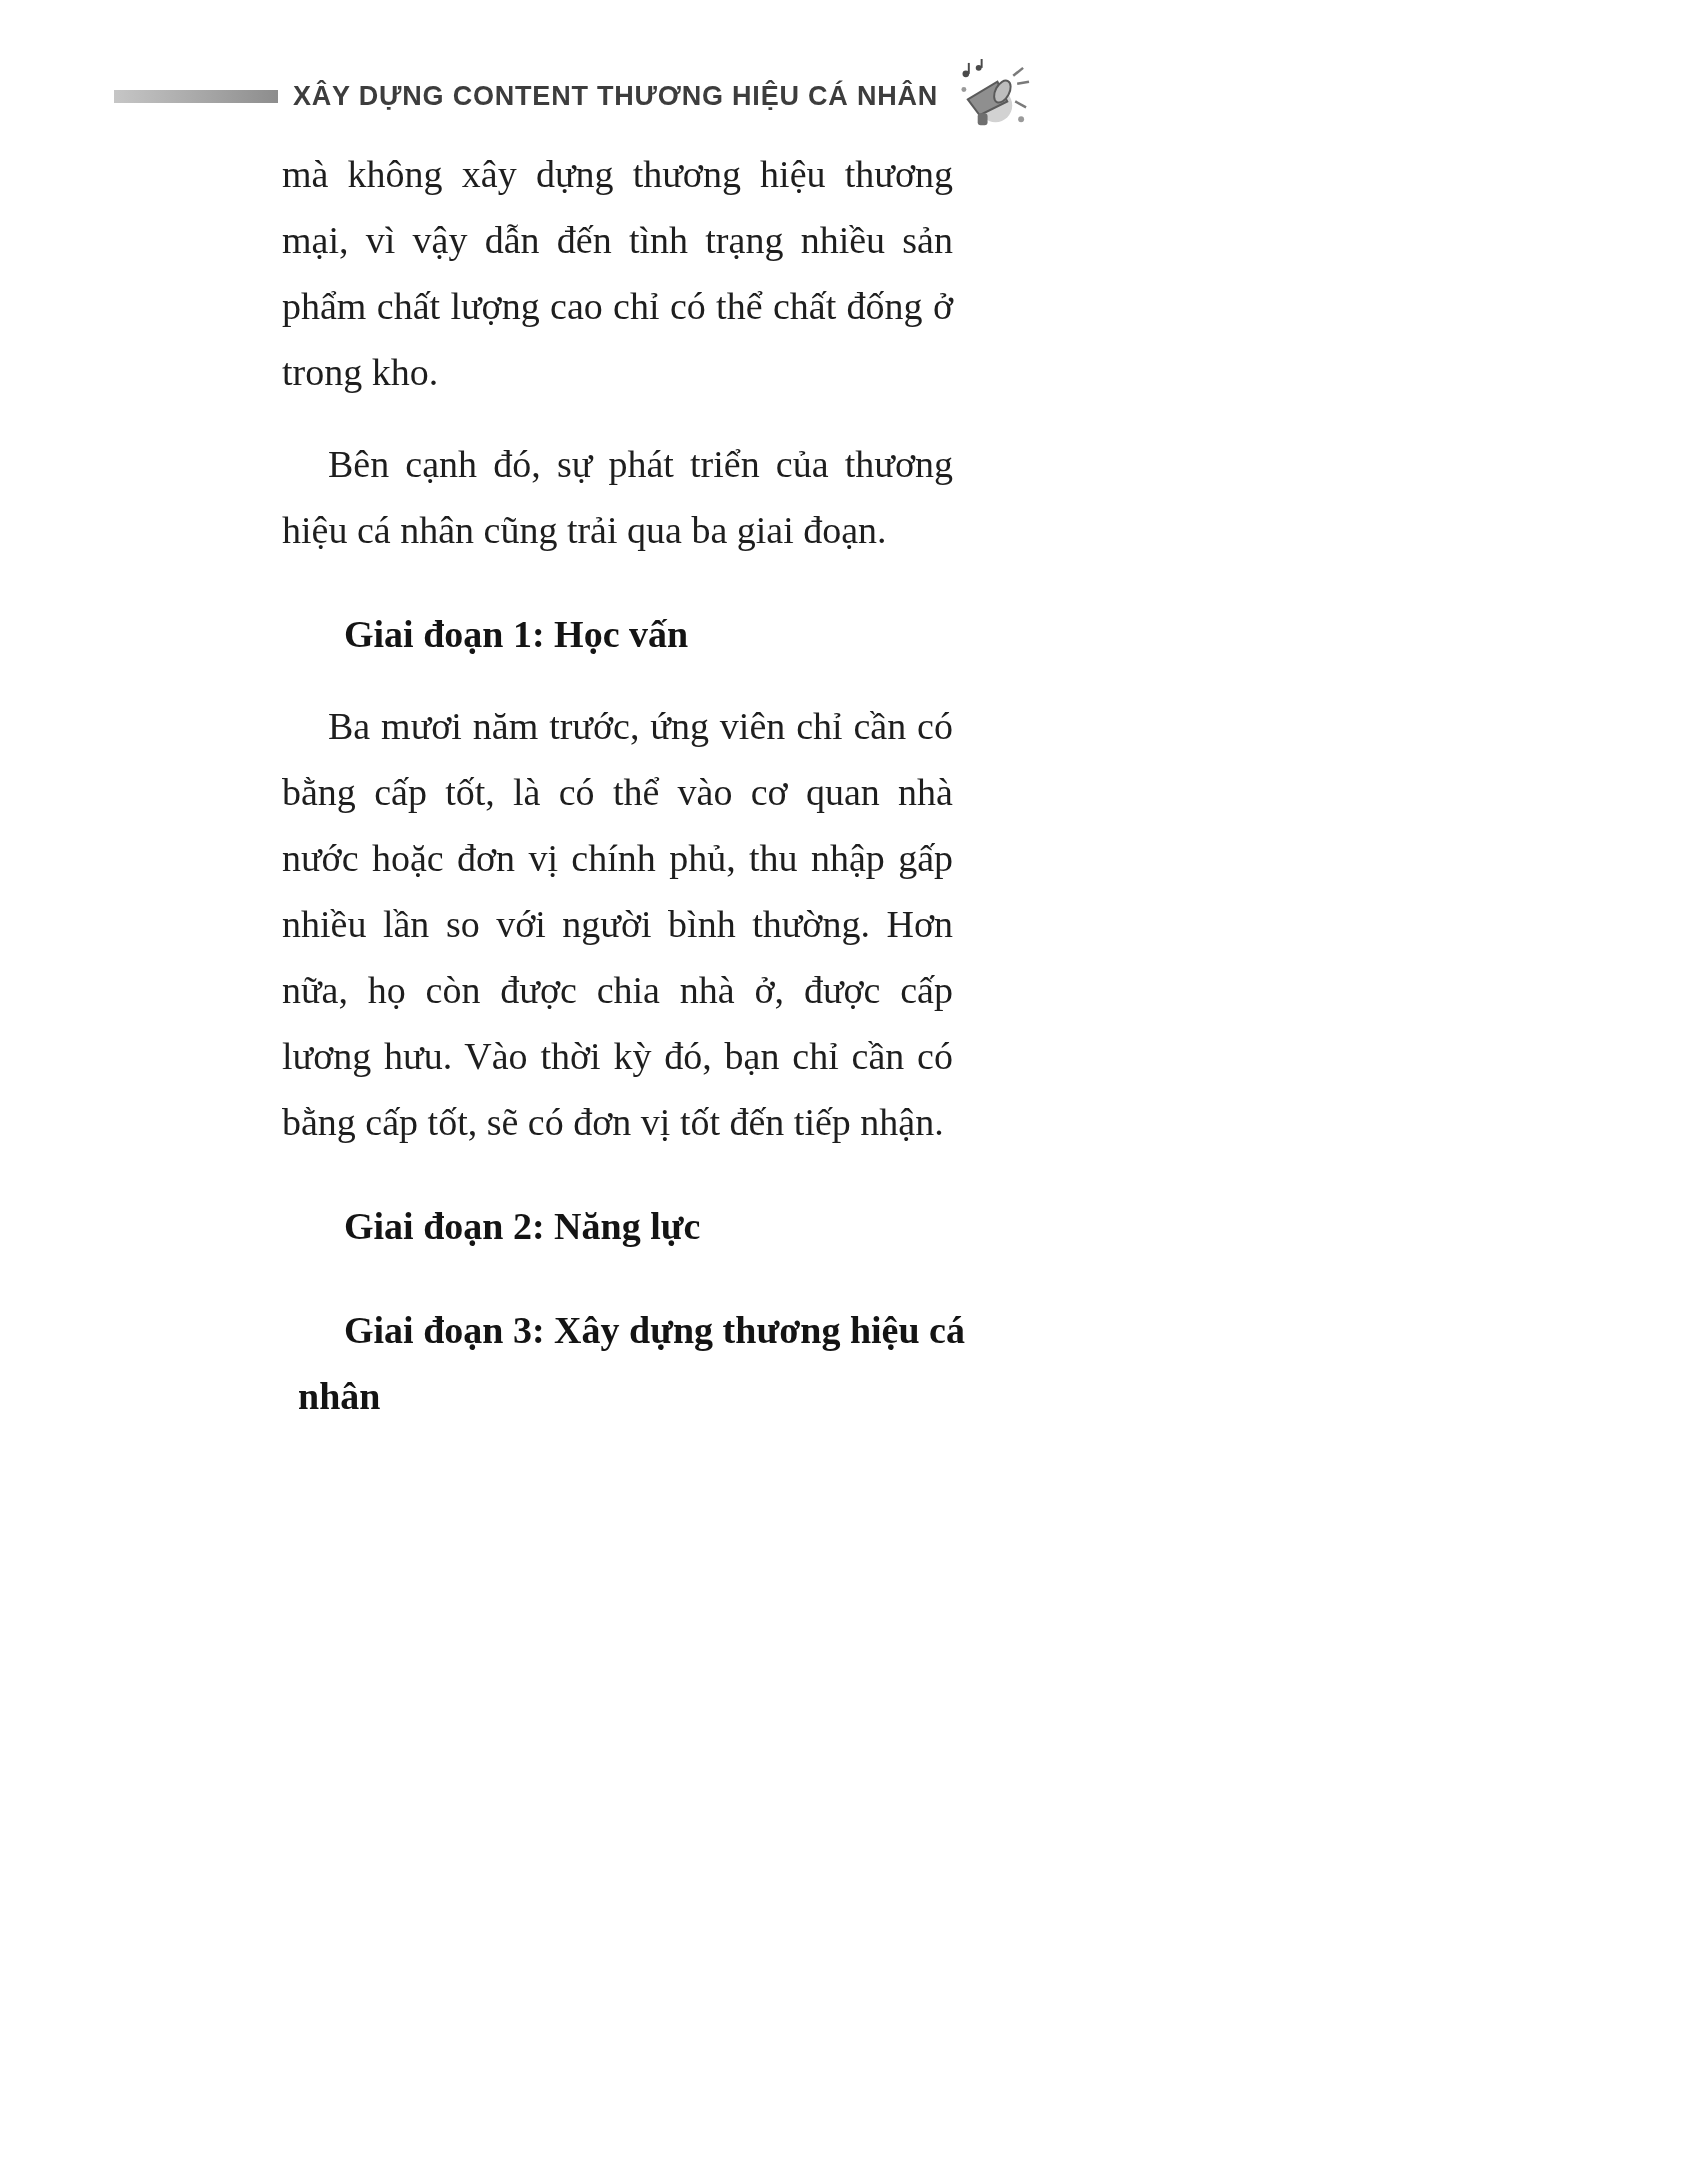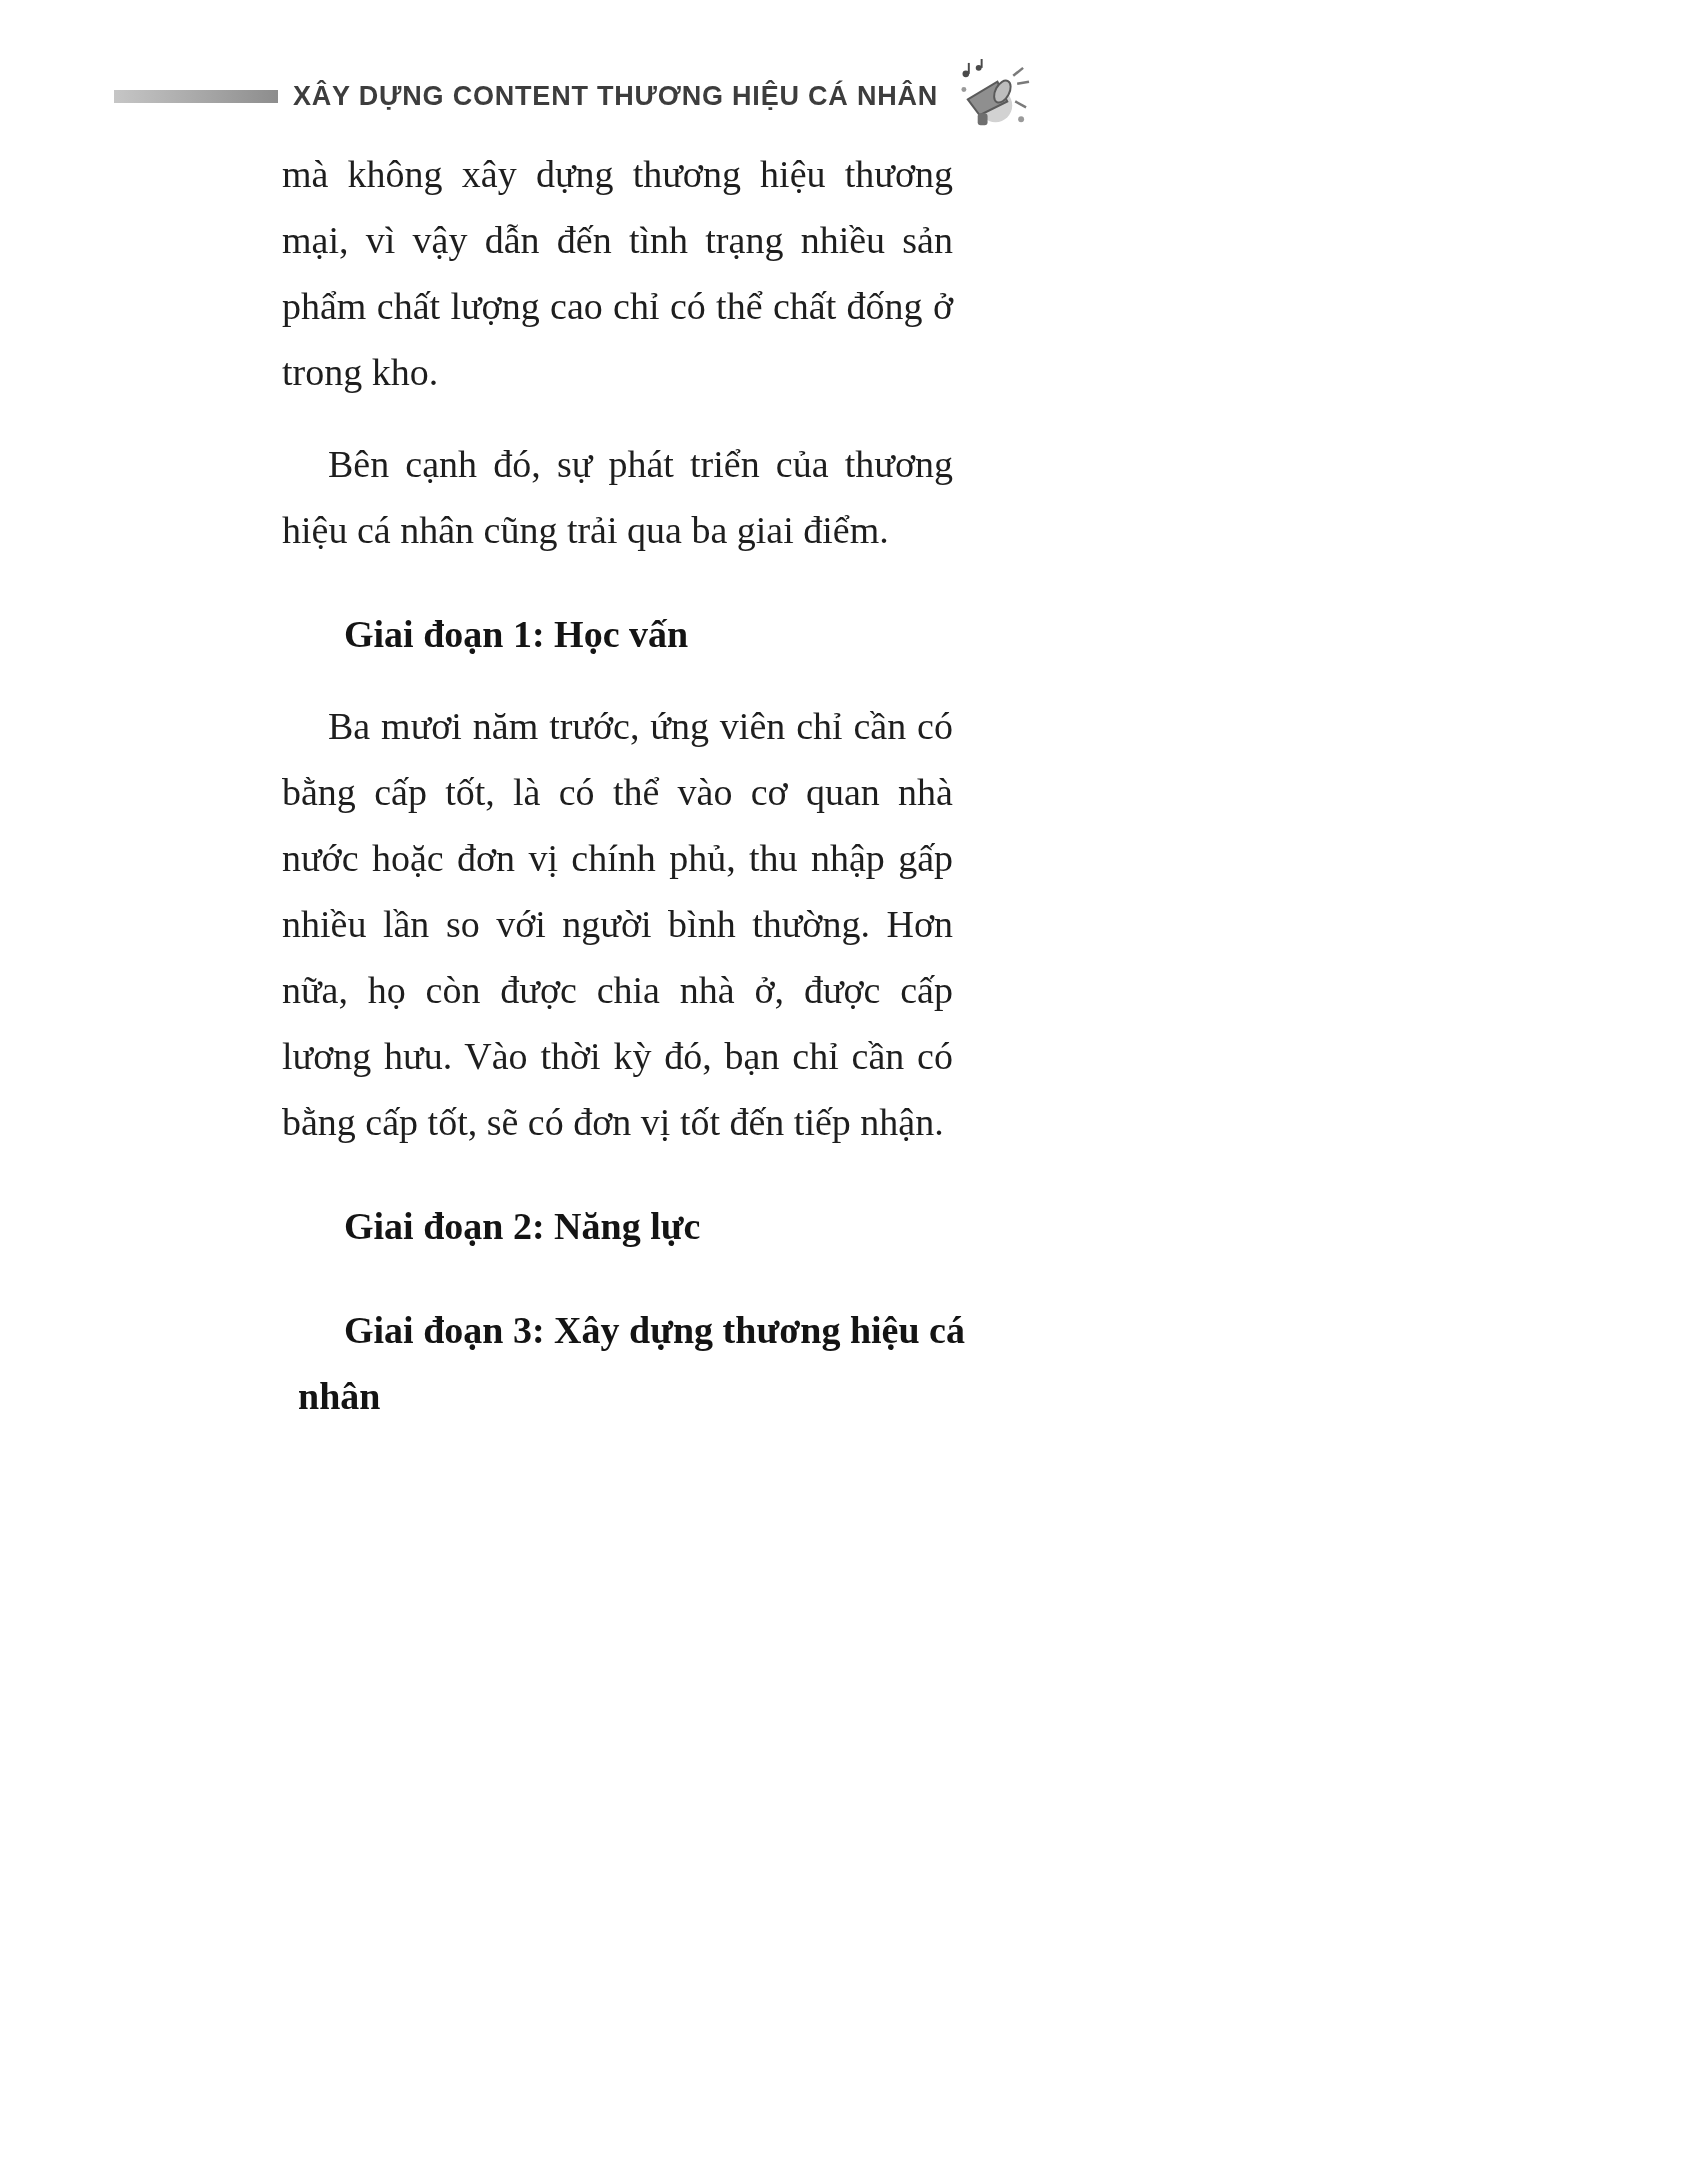--- a/index.html
+++ b/index.html
@@ -107,21 +107,21 @@
         <line x1="66" y1="26" x2="78" y2="24" stroke="#7a7a7a" stroke-width="2.5"></line>
         <line x1="64" y1="44" x2="75" y2="50" stroke="#7a7a7a" stroke-width="2.5"></line>
         <circle cx="70" cy="62" r="3" fill="#9a9a9a"></circle>
         <circle cx="12" cy="32" r="2.5" fill="#9a9a9a"></circle>
       </svg>
     </span>
   </header>
 
   <main class="content">
     <p class="para no-indent">mà không xây dựng thương hiệu thương mại, vì vậy dẫn đến tình trạng nhiều sản phẩm chất lượng cao chỉ có thể chất đống ở trong kho.</p>
-    <p class="para">Bên cạnh đó, sự phát triển của thương hiệu cá nhân cũng trải qua ba giai điểm.</p>
+    <p class="para">Bên cạnh đó, sự phát triển của thương hiệu cá nhân cũng trải qua ba giai đoạn.</p>
     <h2 class="heading">Giai đoạn 1: Học vấn</h2>
     <p class="para">Ba mươi năm trước, ứng viên chỉ cần có bằng cấp tốt, là có thể vào cơ quan nhà nước hoặc đơn vị chính phủ, thu nhập gấp nhiều lần so với người bình thường. Hơn nữa, họ còn được chia nhà ở, được cấp lương hưu. Vào thời kỳ đó, bạn chỉ cần có bằng cấp tốt, sẽ có đơn vị tốt đến tiếp nhận.</p>
     <h2 class="heading">Giai đoạn 2: Năng lực</h2>
     <h2 class="heading">Giai đoạn 3: Xây dựng thương hiệu cá nhân</h2>
   </main>
 
   <footer class="page-footer">
     <span class="page-number">20</span>
   </footer>
 

